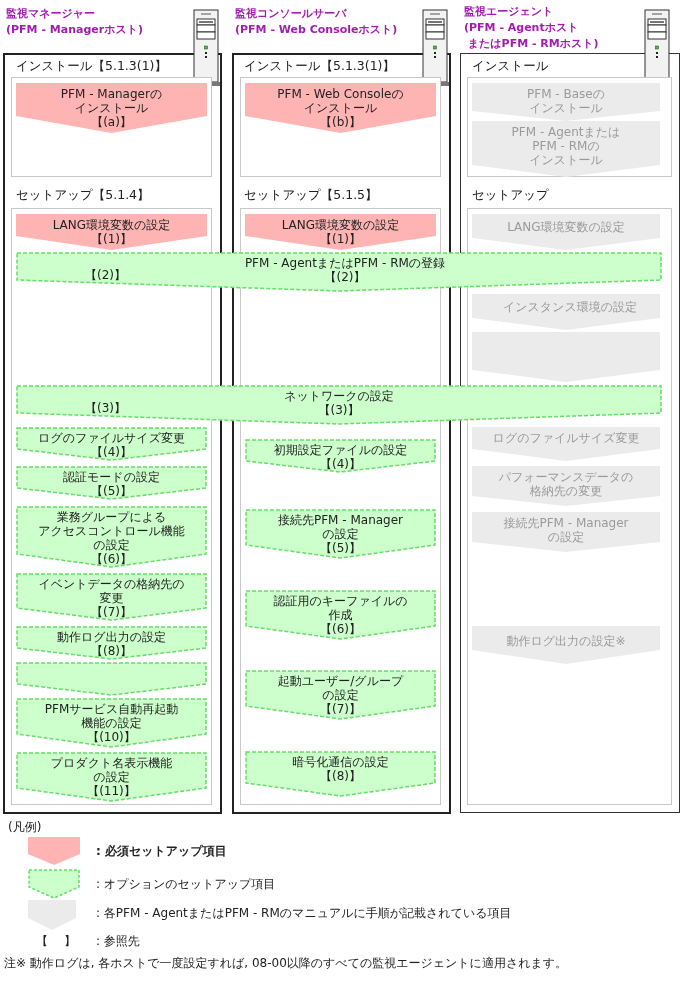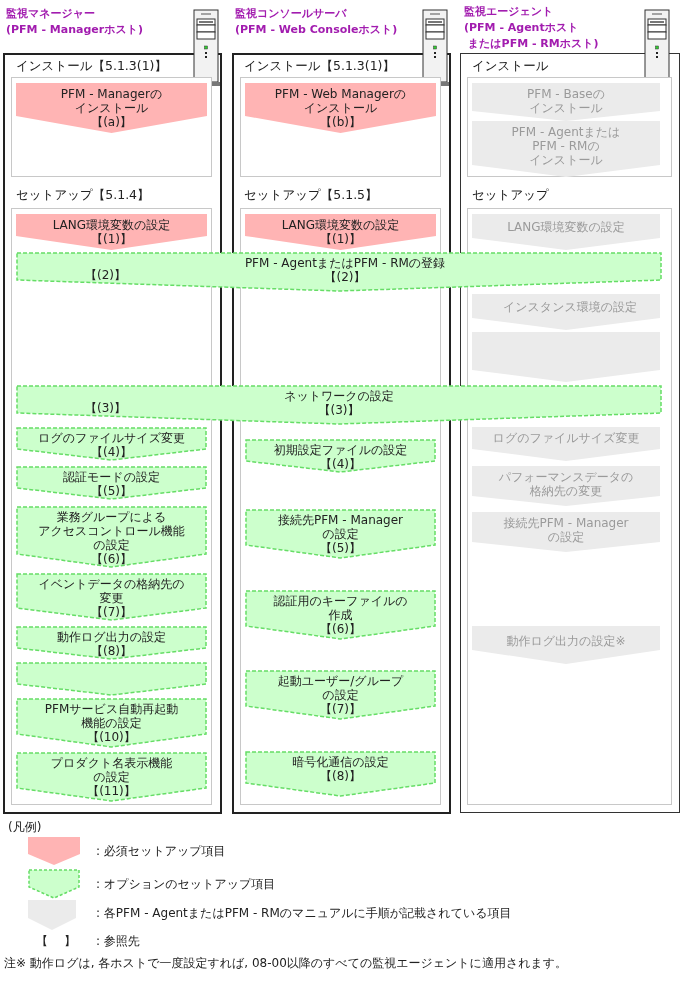--- a/index.html
+++ b/index.html
@@ -170,21 +170,21 @@
     </svg>
   <span>プロダクト名表示機能
 の設定
 【(11)】</span>
 </div>
 
 <div class="step req" style="left:245px;top:83px;width:191px;height:50px;">
   <svg width="191" height="50">
       <polygon points="0,0 191,0 191,33 95.5,50 0,33" fill="#ffb4b4"></polygon>
     </svg>
-  <span>PFM - Web Managerの
+  <span>PFM - Web Consoleの
 インストール
 【(b)】</span>
 </div>
 
 <div class="step req" style="left:245px;top:214px;width:191px;height:36px;">
   <svg width="191" height="36">
       <polygon points="0,0 191,0 191,22 95.5,36 0,22" fill="#ffb4b4"></polygon>
     </svg>
   <span>LANG環境変数の設定
 【(1)】</span>
@@ -315,21 +315,21 @@
   <span>ネットワークの設定
 【(3)】</span>
 </div>
 <div class="wide-ref" style="left:85px;top:401px;z-index:4;">【(3)】</div>
 
 <div class="legend-text" style="left:8px;top:820px;">(凡例)</div>
 
 <svg class="abs" style="left:28px;top:837px;" width="52" height="28">
   <polygon points="0,0 52,0 52,17 26,28 0,17" fill="#ffb4b4"></polygon>
 </svg>
-<div class="legend-text" style="left:96px;top:844px;">: 必須セットアップ項目</div>
+<div class="legend-text" style="left:96px;top:844px;font-weight:bold;">: 必須セットアップ項目</div>
 
 <svg class="abs" style="left:28px;top:869px;" width="52" height="30">
   <polygon points="1,1 51,1 51,18 26,29 1,18" fill="#ccffcc" stroke="#66dd66" stroke-width="1.5" stroke-dasharray="3,2"></polygon>
 </svg>
 <div class="legend-text" style="left:96px;top:877px;">: オプションのセットアップ項目</div>
 
 <svg class="abs" style="left:28px;top:900px;" width="52" height="30">
   <polygon points="0,0 48,0 48,18 24,30 0,18" fill="#ebebeb"></polygon>
 </svg>
 <div class="legend-text" style="left:96px;top:906px;">: 各PFM - AgentまたはPFM - RMのマニュアルに手順が記載されている項目</div>

